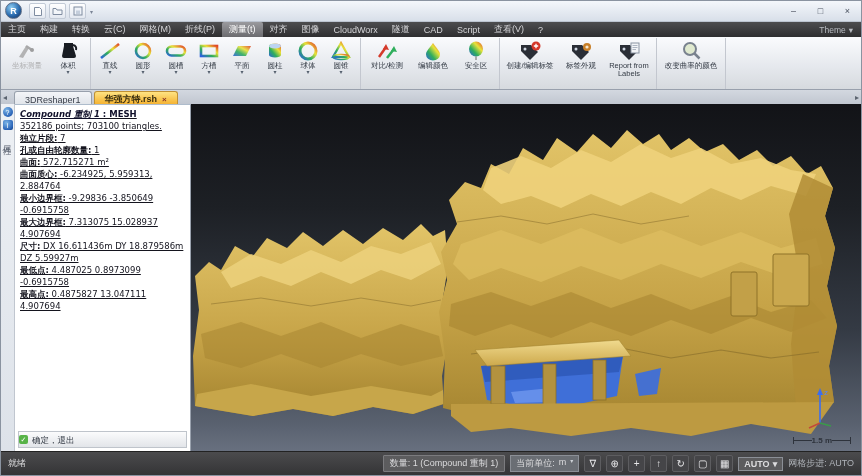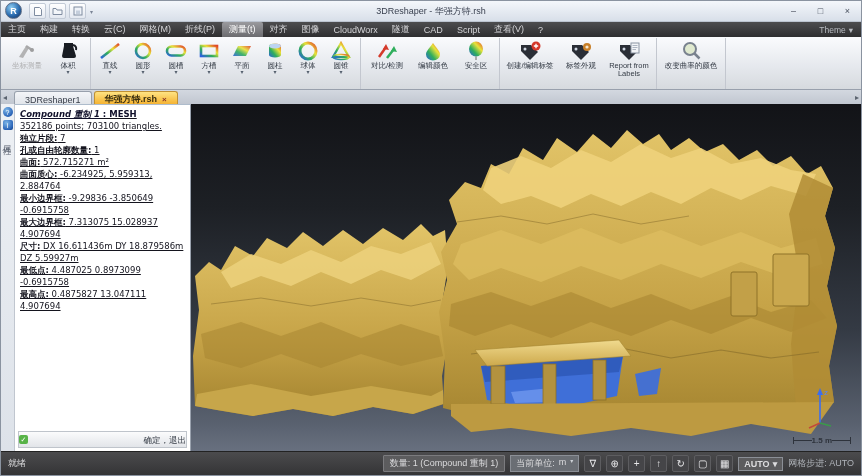--- a/index.html
+++ b/index.html
@@ -57,21 +57,21 @@
   .vlabel{writing-mode:vertical-rl;font-size:8.5px;color:#5a6270;margin-top:5px;letter-spacing:2px;}
   .panel{width:176px;background:#fff;border-right:1px solid #9aa2ae;border-top:1px solid #aebccc;
          position:relative;font-size:8.5px;color:#14141e;padding:3px 3px 22px 5px;line-height:12px;
          box-sizing:border-box;font-family:"DejaVu Sans",sans-serif;text-decoration:underline;}
   .ptitle{color:#10102a;}
   .ptitle .pre{font-weight:bold;font-style:italic;text-decoration:underline;}
   .ptitle .suf{font-weight:bold;}
   .pline .plabel{font-weight:bold;}
   .okbar{position:absolute;left:3px;right:3px;bottom:3px;height:15px;
          background:linear-gradient(#fbfbfc,#e2e5e9);border:1px solid #bfc4cb;
-         display:flex;align-items:center;justify-content:space-between;gap:4px;font-size:8.5px;color:#333a44;
+         display:flex;align-items:center;justify-content:flex-start;gap:4px;font-size:8.5px;color:#333a44;
          font-family:"Liberation Sans",sans-serif;}
   .okcheck{width:9px;height:9px;background:#57b347;border-radius:2px;color:#fff;font-size:7px;
            display:flex;align-items:center;justify-content:center;}
   .viewport{flex:1;position:relative;
             background:linear-gradient(180deg,#121317 0%,#1d2025 30%,#343a44 65%,#59616f 92%,#68707f 100%);}
   .viewport svg.model{position:absolute;left:0;top:0;}
   .axis{position:absolute;right:22px;bottom:22px;}
   .scalebar{position:absolute;right:10px;bottom:6px;display:flex;align-items:center;
             color:#2e333c;font-size:8px;font-weight:bold;}
   .scalebar .tick{width:1px;height:7px;background:#2e333c;}
@@ -120,21 +120,20 @@
           </svg>
       </span>
       <span class="qbtn">
         <svg width="10" height="10">
             <rect x="1" y="1" width="8" height="8" fill="#eef2f8" stroke="#7f8ca0"></rect>
             <rect x="3" y="4.5" width="4" height="3.5" fill="#c4cedc"></rect>
           </svg>
       </span>
       <span class="qsep">▾</span>
     </div>
-    <div class="win-title">3DReshaper - 华强方特.rsh</div>
     <div class="win-ctrls">
       <span class="wbtn">–</span>
       <span class="wbtn">□</span>
       <span class="wbtn">×</span>
     </div>
   </div>
 
   <div class="tabrow">
     <span class="rtab">主页</span>
     <span class="rtab">构建</span>

